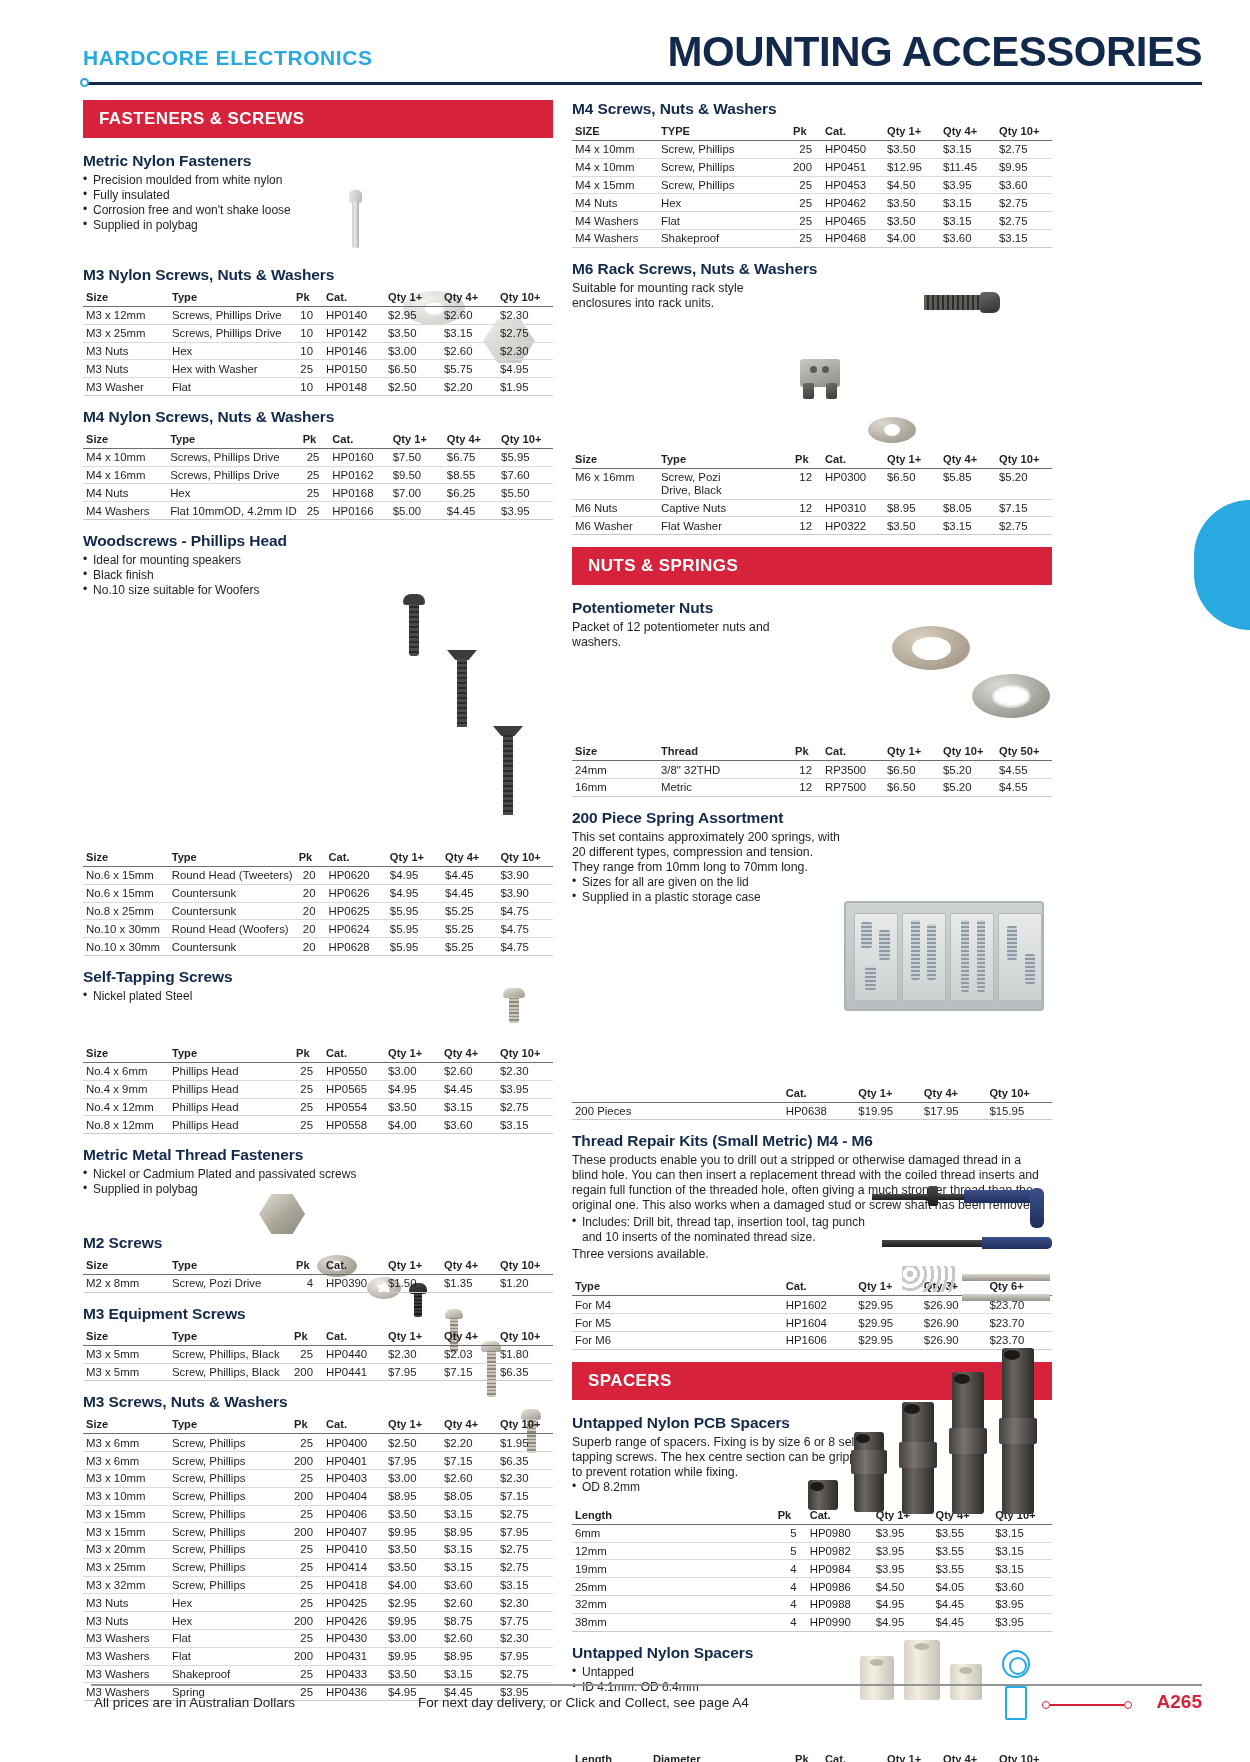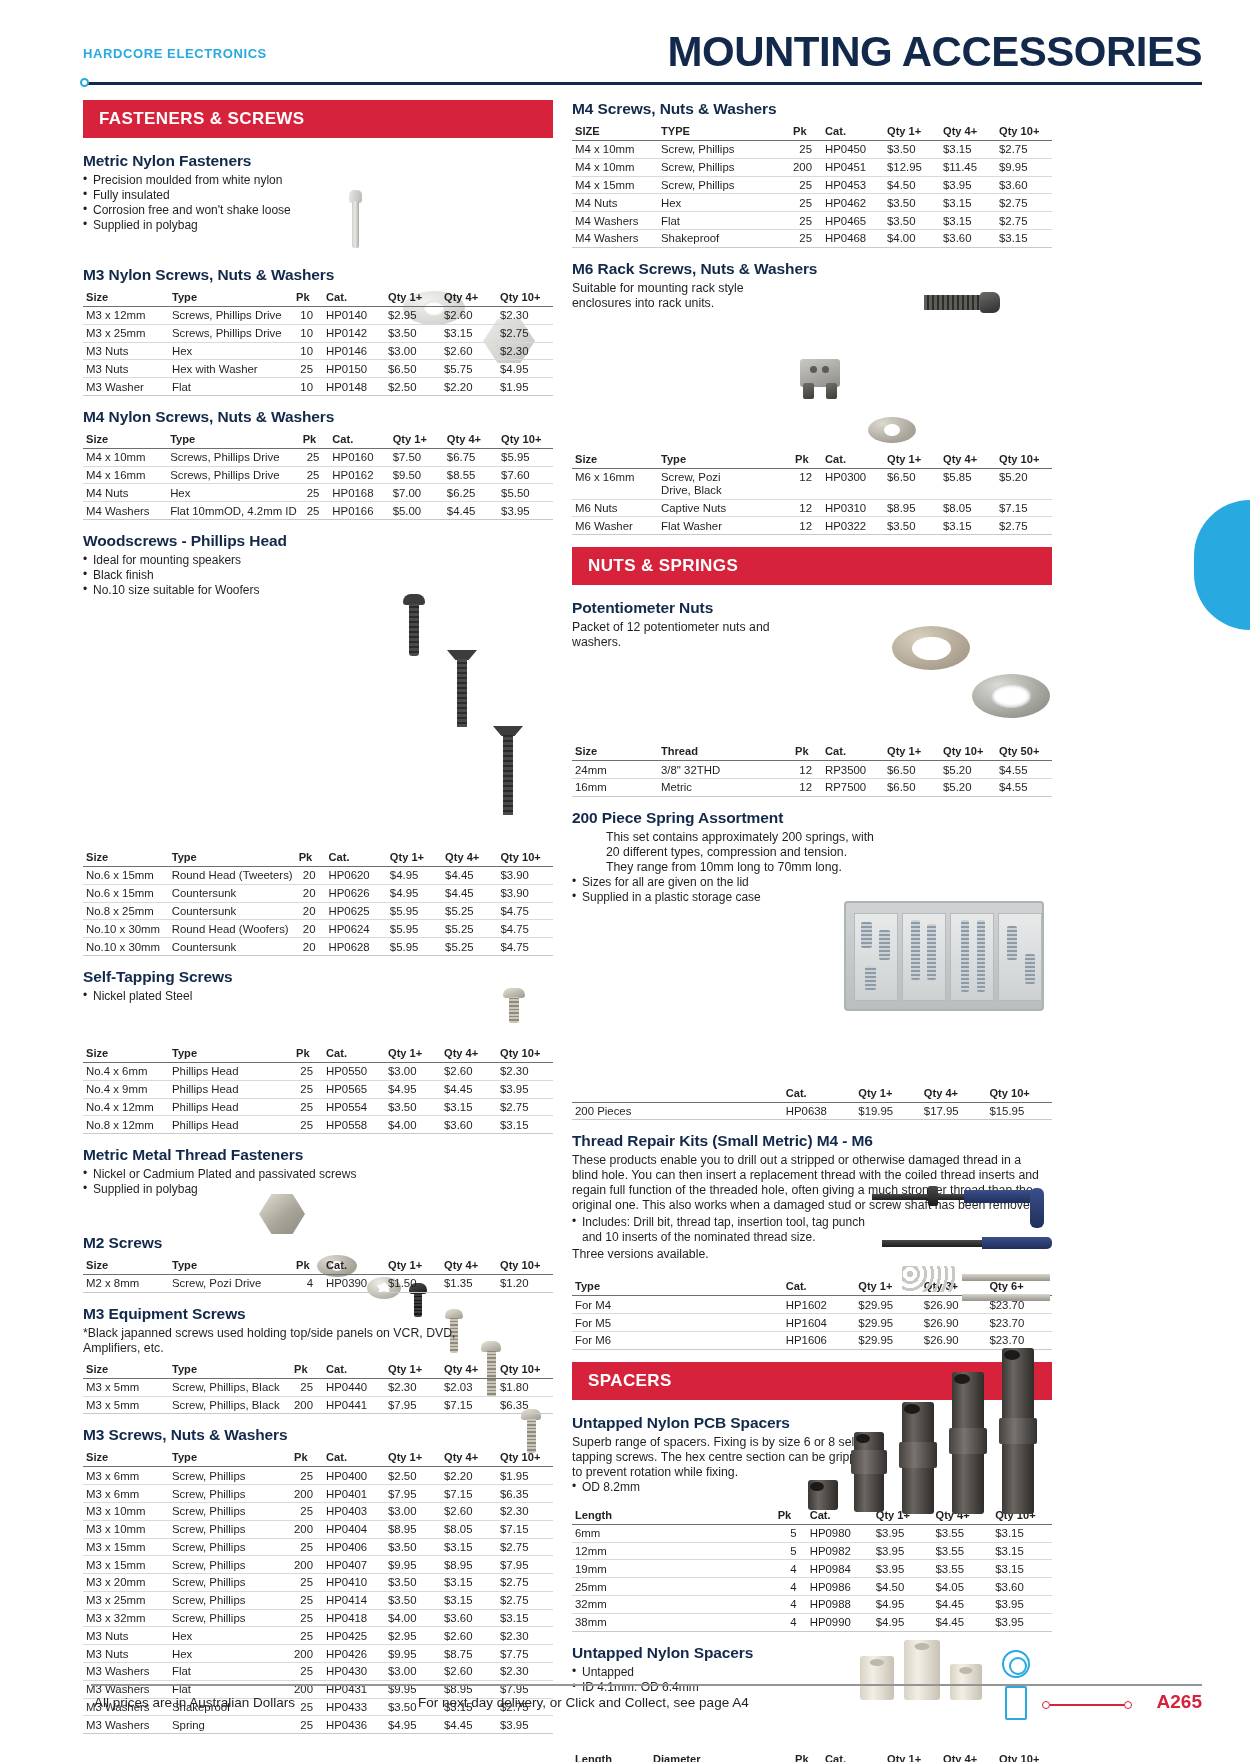--- a/index.html
+++ b/index.html
@@ -10,21 +10,21 @@
     color:#231f20;
     position:relative;
     overflow:hidden;
   }
   .page { position:absolute; inset:0; }
 
   
   .hdr { position:absolute; left:0; right:0; top:38px; height:46px; }
   .brand {
     position:absolute; left:83px; top:8px;
-    font-size:13px; font-weight:bold; letter-spacing:.6px;
+    font-size:21px; font-weight:bold; letter-spacing:.6px;
     color:#28a9e0; text-transform:uppercase;
   }
   .page-title {
     position:absolute; right:48px; top:-10px;
     font-size:42px; font-weight:bold; letter-spacing:-0.5px;
     color:#13294b; white-space:nowrap;
   }
   .hdr-rule {
     position:absolute; left:83px; right:48px; top:44px;
     height:2.5px; background:#13294b;
@@ -678,21 +678,20 @@
               <td class="c-p">$1.50</td>
               <td class="c-p">$1.35</td>
               <td class="c-p">$1.20</td>
             </tr>
           </tbody>
       </table>
     </div>
 
     <div class="prod">
       <h3>M3 Equipment Screws</h3>
-      <div class="desc wide">*Black japanned screws used holding top/side panels on VCR, DVD, Amplifiers, etc.</div>
       <table class="pt">
         <thead>
             <tr>
           <th class="c-size">Size</th>
           <th class="c-type">Type</th>
           <th class="c-pk">Pk</th>
           <th class="c-cat">Cat.</th>
           <th class="c-p">Qty 1+</th>
           <th class="c-p">Qty 4+</th>
           <th class="c-p">Qty 10+</th>
@@ -1048,21 +1047,21 @@
               <td class="c-p">$6.50</td>
               <td class="c-p">$5.20</td>
               <td class="c-p">$4.55</td>
             </tr>
           </tbody>
       </table>
     </div>
 
     <div class="prod">
       <h3>200 Piece Spring Assortment</h3>
-      <div class="desc" style="max-width:268px;margin-left:34px;">This set contains approximately 200 springs, with 20 different types, compression and tension. They range from 10mm long to 70mm long.</div>
+      <div class="desc" style="max-width:268px;">This set contains approximately 200 springs, with 20 different types, compression and tension. They range from 10mm long to 70mm long.</div>
       <ul class="bullets" style="max-width:268px;">
         <li>Sizes for all are given on the lid</li>
         <li>Supplied in a plastic storage case</li>
       </ul>
       <div class="img spring-box" style="left:272px; top:-4px;">
         <div class="cell" style="left:8px;">
             <i style="left:6px;top:8px;width:11px;height:26px;"></i>
             <i style="left:24px;top:16px;width:11px;height:30px;"></i>
             <i style="left:10px;top:52px;width:11px;height:24px;"></i>
           </div>

